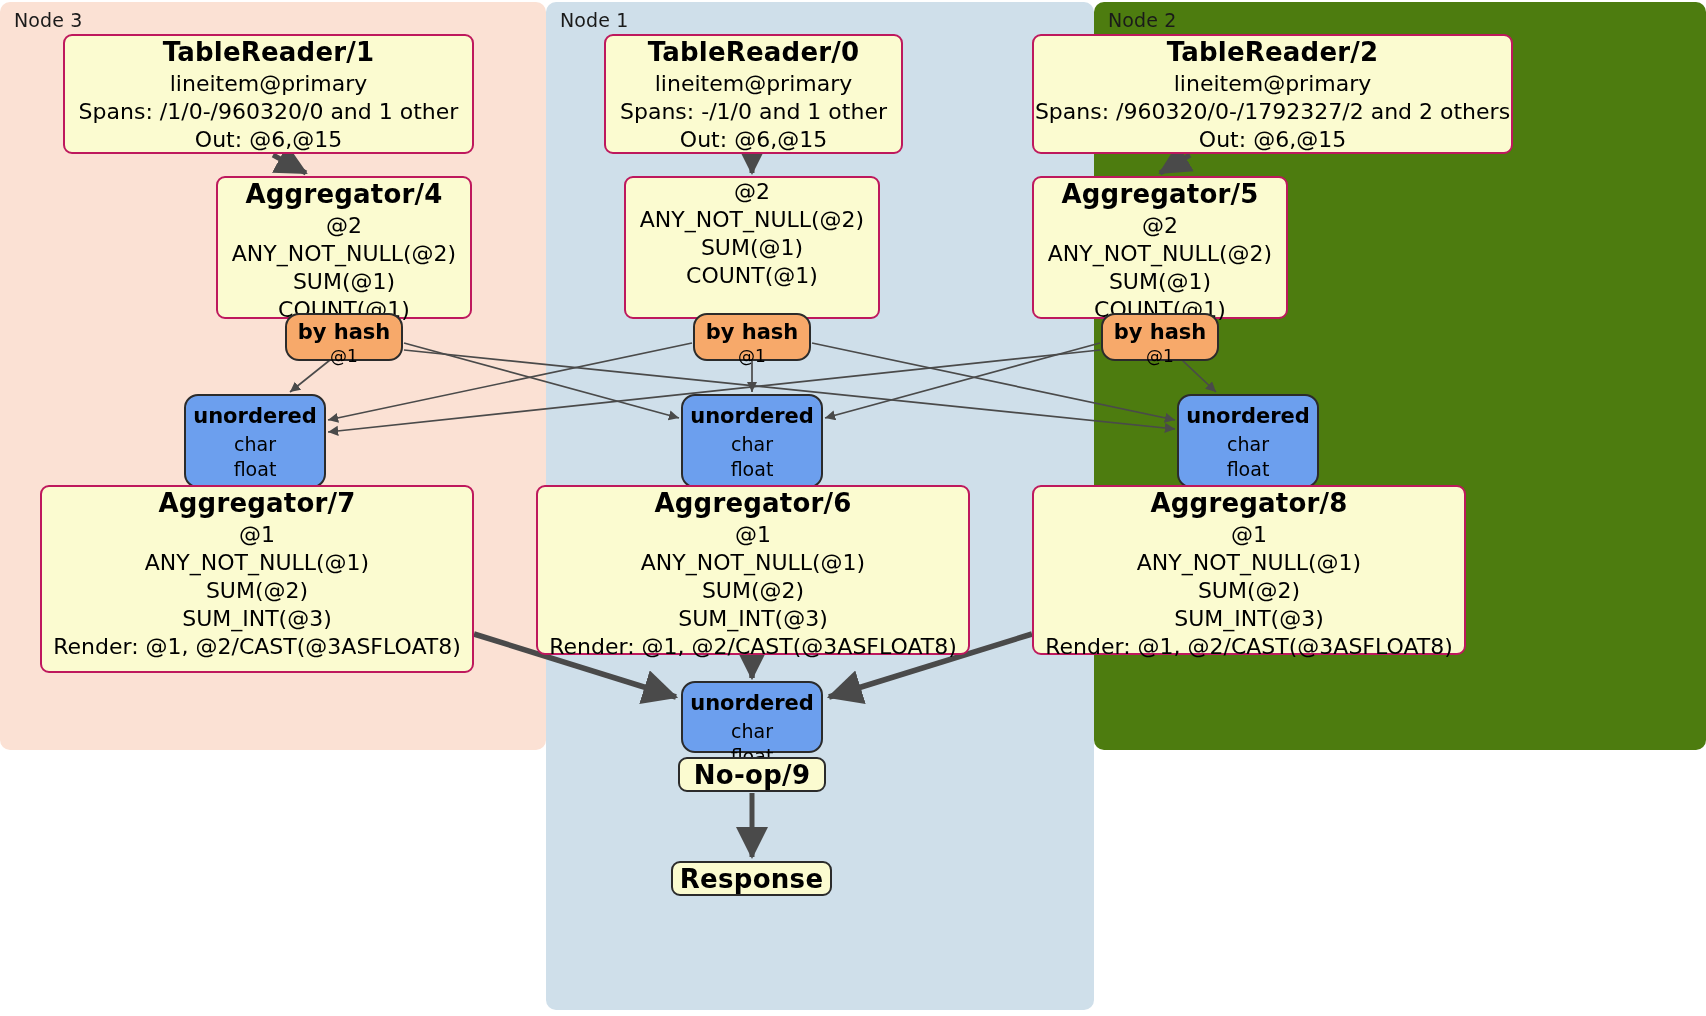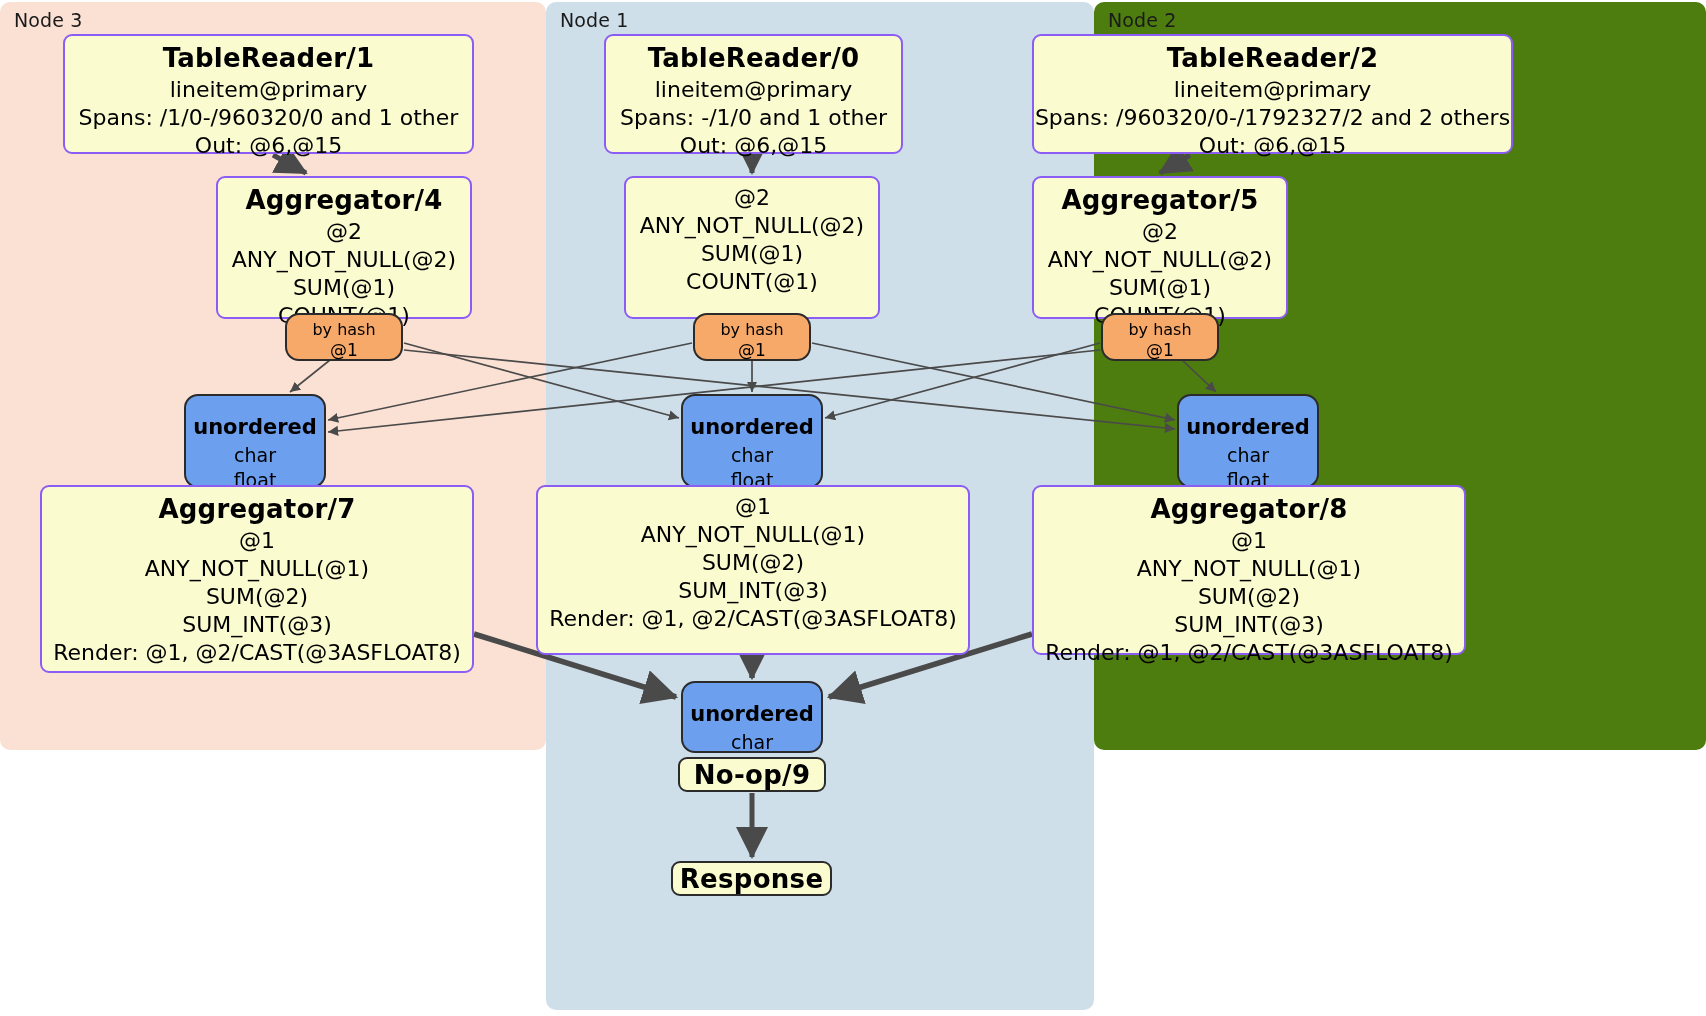--- a/index.html
+++ b/index.html
@@ -19,39 +19,39 @@
   #panel-node3{left:0px;  top:2px;  width:546px;  height:748px; background:#fbe1d4;}
   #panel-node1{left:546px;top:2px;  width:548px;  height:1008px;background:#cfdfea;}
   #panel-node2{left:1094px;top:2px; width:612px;  height:748px; background:#4d7c0f;}
 
   
   #edges{position:absolute;left:0;top:0;width:1706px;height:1016px;pointer-events:none;}
 
   
   .proc{
     position:absolute;box-sizing:border-box;
-    background:#fbfbd0;border:2px solid #8b5cf6;border-radius:9px;
-    text-align:center;color:#000;padding-top:6px;
+    background:#fbfbd0;border:2px solid #be185d;border-radius:9px;
+    text-align:center;color:#000;
     line-height:1.27;
   }
   .proc .t{font-size:26px;font-weight:bold;letter-spacing:.2px;display:block;margin-bottom:1px;}
   .proc .l{font-size:22px;font-weight:normal;display:block;}
 
   .router{
     position:absolute;box-sizing:border-box;
     background:#f7a96a;border:2px solid #2b2b2b;border-radius:14px;
     text-align:center;color:#000;padding-top:5px;line-height:1.22;
   }
-  .router .t{font-size:16px;font-weight:normal;display:block;}
+  .router .t{font-size:21px;font-weight:bold;display:block;}
   .router .l{font-size:17px;display:block;}
 
   .sync{
     position:absolute;box-sizing:border-box;
     background:#6c9fee;border:2px solid #2b2b2b;border-radius:14px;
-    text-align:center;color:#000;padding-top:18px;line-height:1.33;
+    text-align:center;color:#000;padding-top:7px;line-height:1.33;
   }
   .sync .t{font-size:21px;font-weight:bold;display:block;margin-bottom:1px;}
   .sync .l{font-size:19px;display:block;}
 
   .small-proc{
     position:absolute;box-sizing:border-box;
     background:#fbfbd0;border:2px solid #2b2b2b;border-radius:9px;
     text-align:center;color:#000;display:flex;align-items:center;justify-content:center;
   }
   .small-proc .t{font-size:26px;font-weight:bold;letter-spacing:.3px;}
@@ -247,20 +247,21 @@
   <div class="proc" id="agg7">
     <span class="t">Aggregator/7</span>
     <span class="l">@1</span>
     <span class="l">ANY_NOT_NULL(@1)</span>
     <span class="l">SUM(@2)</span>
     <span class="l">SUM_INT(@3)</span>
     <span class="l">Render: @1, @2/CAST(@3ASFLOAT8)</span>
   </div>
 
   <div class="proc" id="agg6">
+    <span class="t">Aggregator/6</span>
     <span class="l">@1</span>
     <span class="l">ANY_NOT_NULL(@1)</span>
     <span class="l">SUM(@2)</span>
     <span class="l">SUM_INT(@3)</span>
     <span class="l">Render: @1, @2/CAST(@3ASFLOAT8)</span>
   </div>
 
   <div class="proc" id="agg8">
     <span class="t">Aggregator/8</span>
     <span class="l">@1</span>

